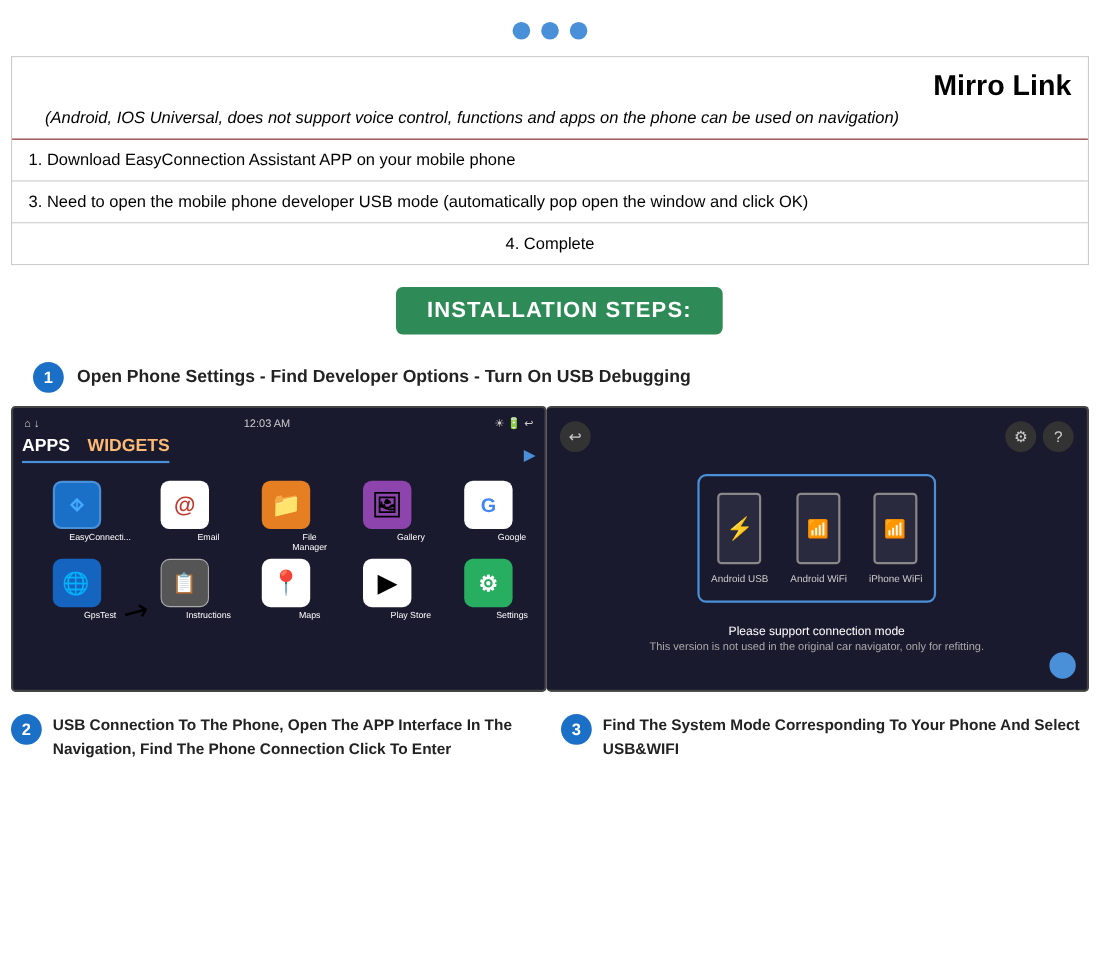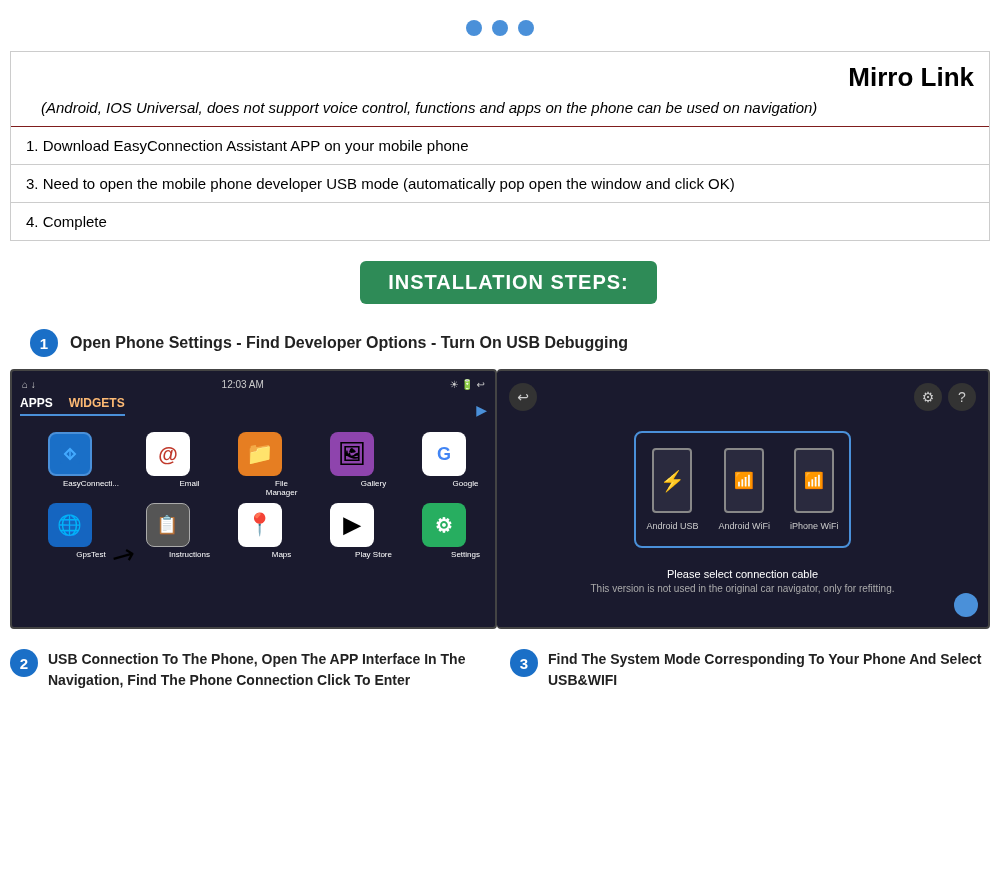--- a/index.html
+++ b/index.html
@@ -45,20 +45,21 @@
     .mirro-steps {
       border-top: 1px solid #7f1d1d;
     }
     .step-row {
       padding: 10px 15px;
       border-bottom: 1px solid #ccc;
       font-size: 15px;
     }
     .step-row:last-child {
       border-bottom: none;
+      text-align: center;
     }
 
     
     .install-header-wrap {
       display: flex;
       justify-content: center;
       margin: 20px 0 25px 0;
       padding-left: 17px;
     }
     .install-header {
@@ -120,21 +121,21 @@
       align-items: center;
       color: #ccc;
       font-size: 10px;
       margin-bottom: 6px;
       padding: 0 2px;
     }
     .sc-tabs {
       display: flex;
       gap: 16px;
       color: #fff;
-      font-size: 12px;
+      font-size: 16px;
       font-weight: bold;
       margin-bottom: 8px;
       border-bottom: 2px solid #4a90d9;
       padding-bottom: 4px;
     }
     .sc-tabs .active-tab {
       color: #fff;
     }
     .sc-tabs .inactive-tab {
       color: #fdba74;
@@ -415,21 +416,21 @@
         <span class="conn-label">Android WiFi</span>
       </div>
       <div class="conn-option">
         <div class="conn-phone-img">
           <span style="color:#fff; font-size:16px;">📶</span>
         </div>
         <span class="conn-label">iPhone WiFi</span>
       </div>
     </div>
     <div class="sc-right-bottom">
-      <div class="title-text">Please select connection cable</div>
+      <div class="title-text">Please support connection mode</div>
       <div>This version is not used in the original car navigator, only for refitting.</div>
     </div>
     <div class="sc-right-circle"></div>
   </div>
 </div>
 
 <div class="bottom-instructions">
   <div class="bottom-inst-item">
     <div class="step-number-circle">2</div>
     <div class="bottom-inst-text">USB Connection To The Phone, Open The APP Interface In The Navigation, Find The Phone Connection Click To Enter</div>

